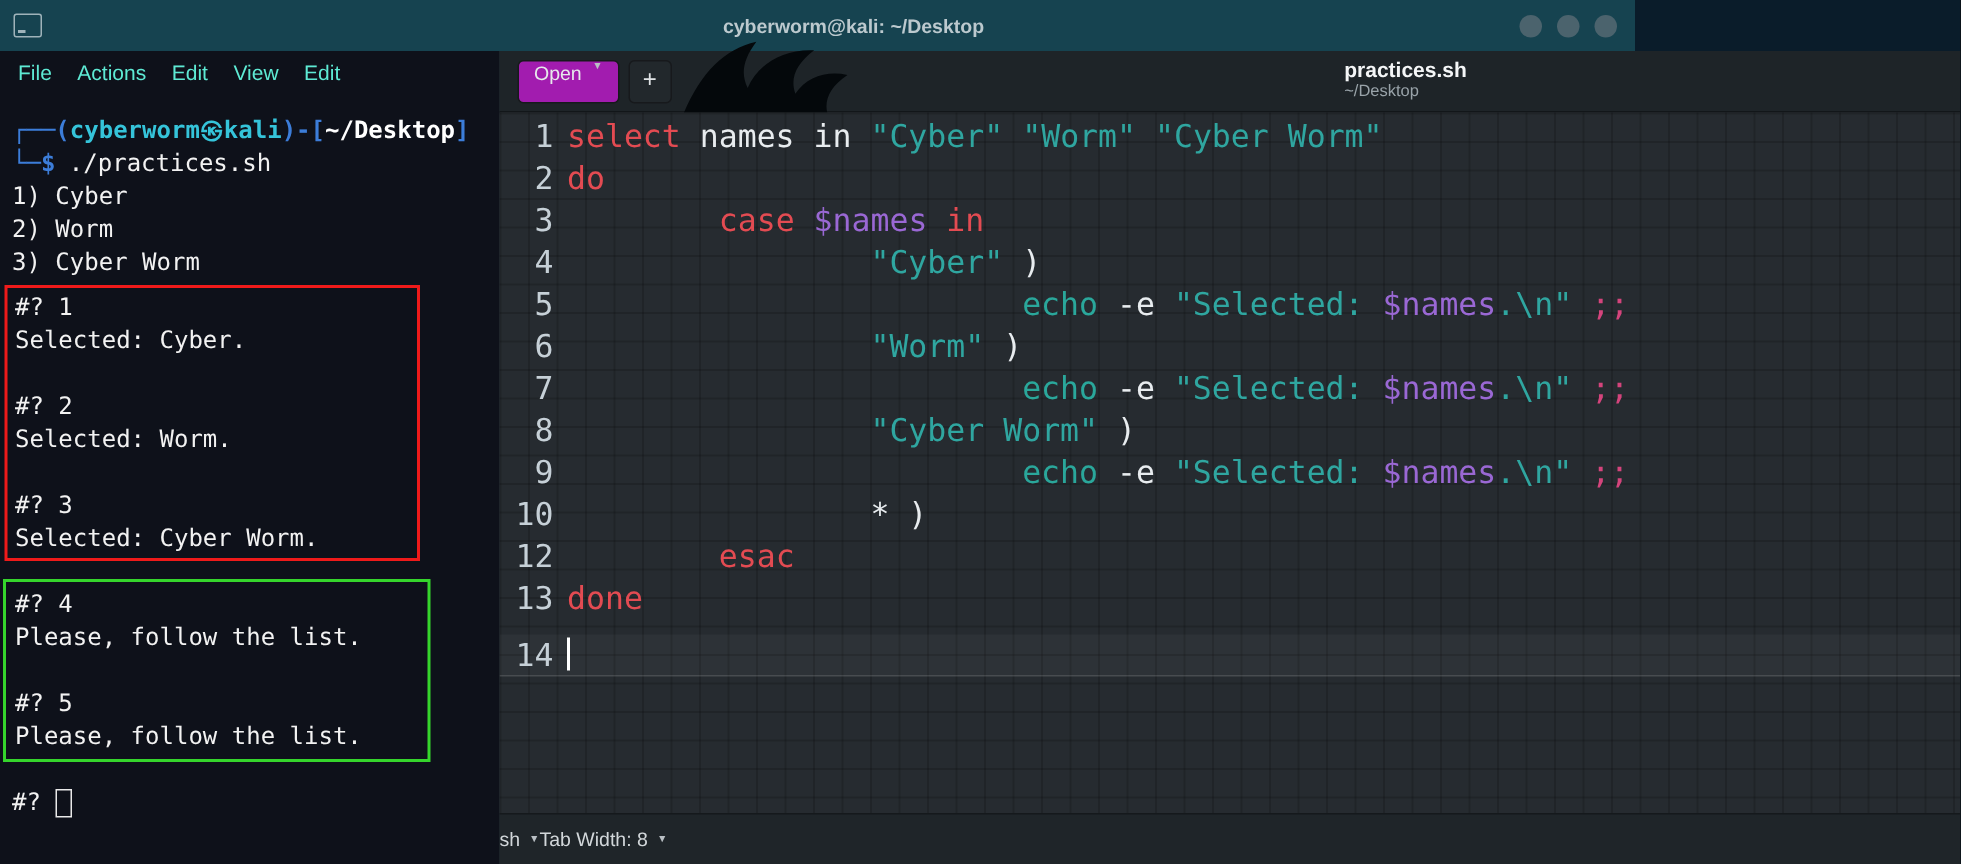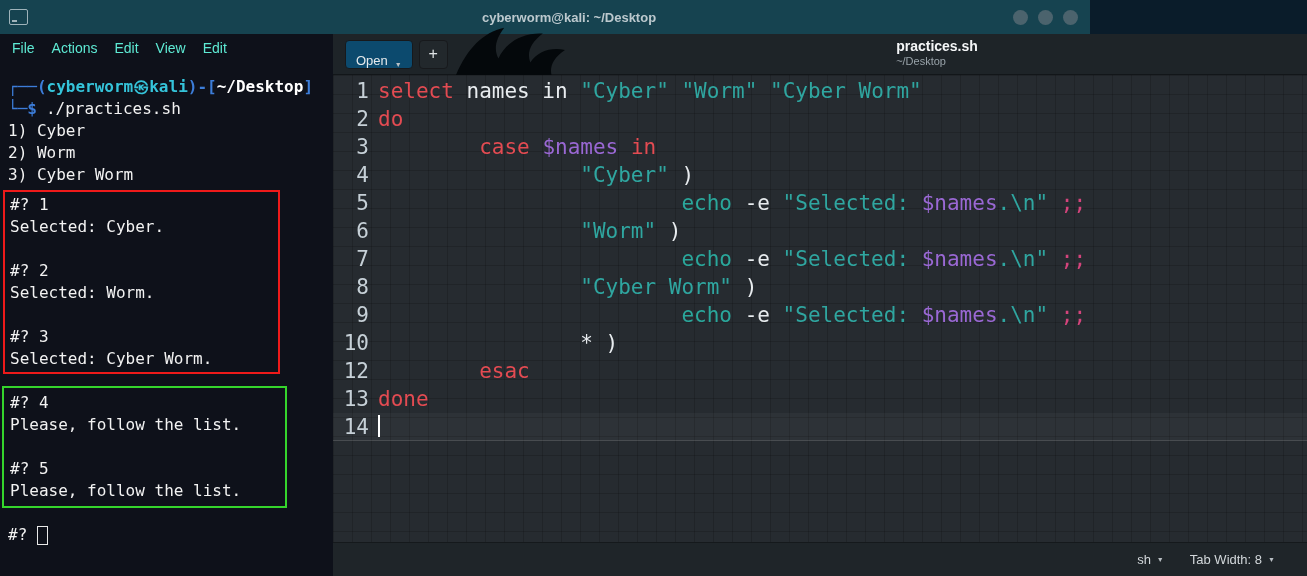--- a/index.html
+++ b/index.html
@@ -28,39 +28,39 @@
   .cmd{margin-left:9px;}
   .anno{box-sizing:border-box;border:2px solid #fff;}
   .anno.red{width:277px;margin:4px 0 0 -5px;padding:2px 0 2px 5px;}
   .anno.green{width:285px;margin:12px 0 0 -6px;padding:4px 0 4px 6px;}
   .tline.final{margin-top:16px;display:flex;align-items:center;}
   .term-cursor{display:inline-block;width:9px;height:17px;border:1px solid #e9e9e9;margin-left:10px;}
 
   
   .editor{flex:1;display:flex;flex-direction:column;background:#262b30;min-width:0;}
   .editor-header{position:relative;flex:0 0 40px;height:40px;background:#1e2428;border-bottom:1px solid #121619;display:flex;align-items:center;}
-  .open-btn{margin-left:12px;height:27px;padding:0 10px;background:#0c4a6e;border:1px solid #17191c;border-radius:4px;color:#e6e9eb;font-size:13px;display:flex;align-items:flex-end;gap:7px;cursor:default;}
+  .open-btn{margin-left:12px;height:27px;padding:0 10px;background:#a21caf;border:1px solid #17191c;border-radius:4px;color:#e6e9eb;font-size:13px;display:flex;align-items:flex-start;gap:7px;cursor:default;}
   .newtab-btn{margin-left:6px;width:27px;height:27px;background:#22282c;border:1px solid #17191c;border-radius:4px;color:#dfe3e5;font-size:16px;display:flex;align-items:center;justify-content:center;cursor:default;}
   .caret-down{font-size:7px;color:#b9bfc4;line-height:1;}
   .header-title{position:absolute;left:604px;top:4px;transform:translateX(-50%);white-space:nowrap;}
   .doc-title{font-size:14px;font-weight:bold;color:#f4f6f7;}
   .doc-path{font-size:11px;color:#99a3a9;margin-top:1px;}
 
   .code-area{flex:1;position:relative;overflow:hidden;padding-top:2px;
     background-color:#262b30;
     background-image:linear-gradient(rgba(0,0,0,0.16) 1px,transparent 1px),
                      linear-gradient(90deg,rgba(0,0,0,0.16) 1px,transparent 1px);
     background-size:19px 19px;}
   .code-row{display:flex;height:28px;font-family:"DejaVu Sans Mono",monospace;font-size:21px;line-height:28px;}
-  .code-row.current{background:rgba(255,255,255,0.035);border-bottom:1px solid rgba(255,255,255,0.13);box-sizing:border-box;}
+  .code-row.current{background:rgba(255,255,255,0.035);border-bottom:1px solid rgba(255,255,255,0.13);box-sizing:border-box;margin-top:10px;}
   .lineno{flex:0 0 36px;text-align:right;padding-right:9px;color:#c6d0d7;}
   .code-text{white-space:pre;tab-size:8;-moz-tab-size:8;color:#e8ecef;}
   .editor-caret{display:inline-block;width:2px;height:22px;background:#ffffff;vertical-align:middle;transform:translateY(-2px);}
 
-  .statusbar{flex:0 0 33px;background:#1f2529;border-top:1px solid #15191c;display:flex;align-items:center;justify-content:flex-end;gap:26px;padding-right:32px;color:#d2d7da;font-size:13px;}
+  .statusbar{flex:0 0 33px;background:#1f2529;border-top:1px solid #15191c;display:flex;align-items:center;justify-content:flex-start;padding-right:32px;color:#d2d7da;font-size:13px;}
   .status-item{display:flex;align-items:center;gap:6px;cursor:default;}
 
   .dragon{position:absolute;left:451px;top:21px;z-index:6;}
 </style>
 </head>
 <body>
 
 <div id="screen">
 
   <div class="titlebar">

